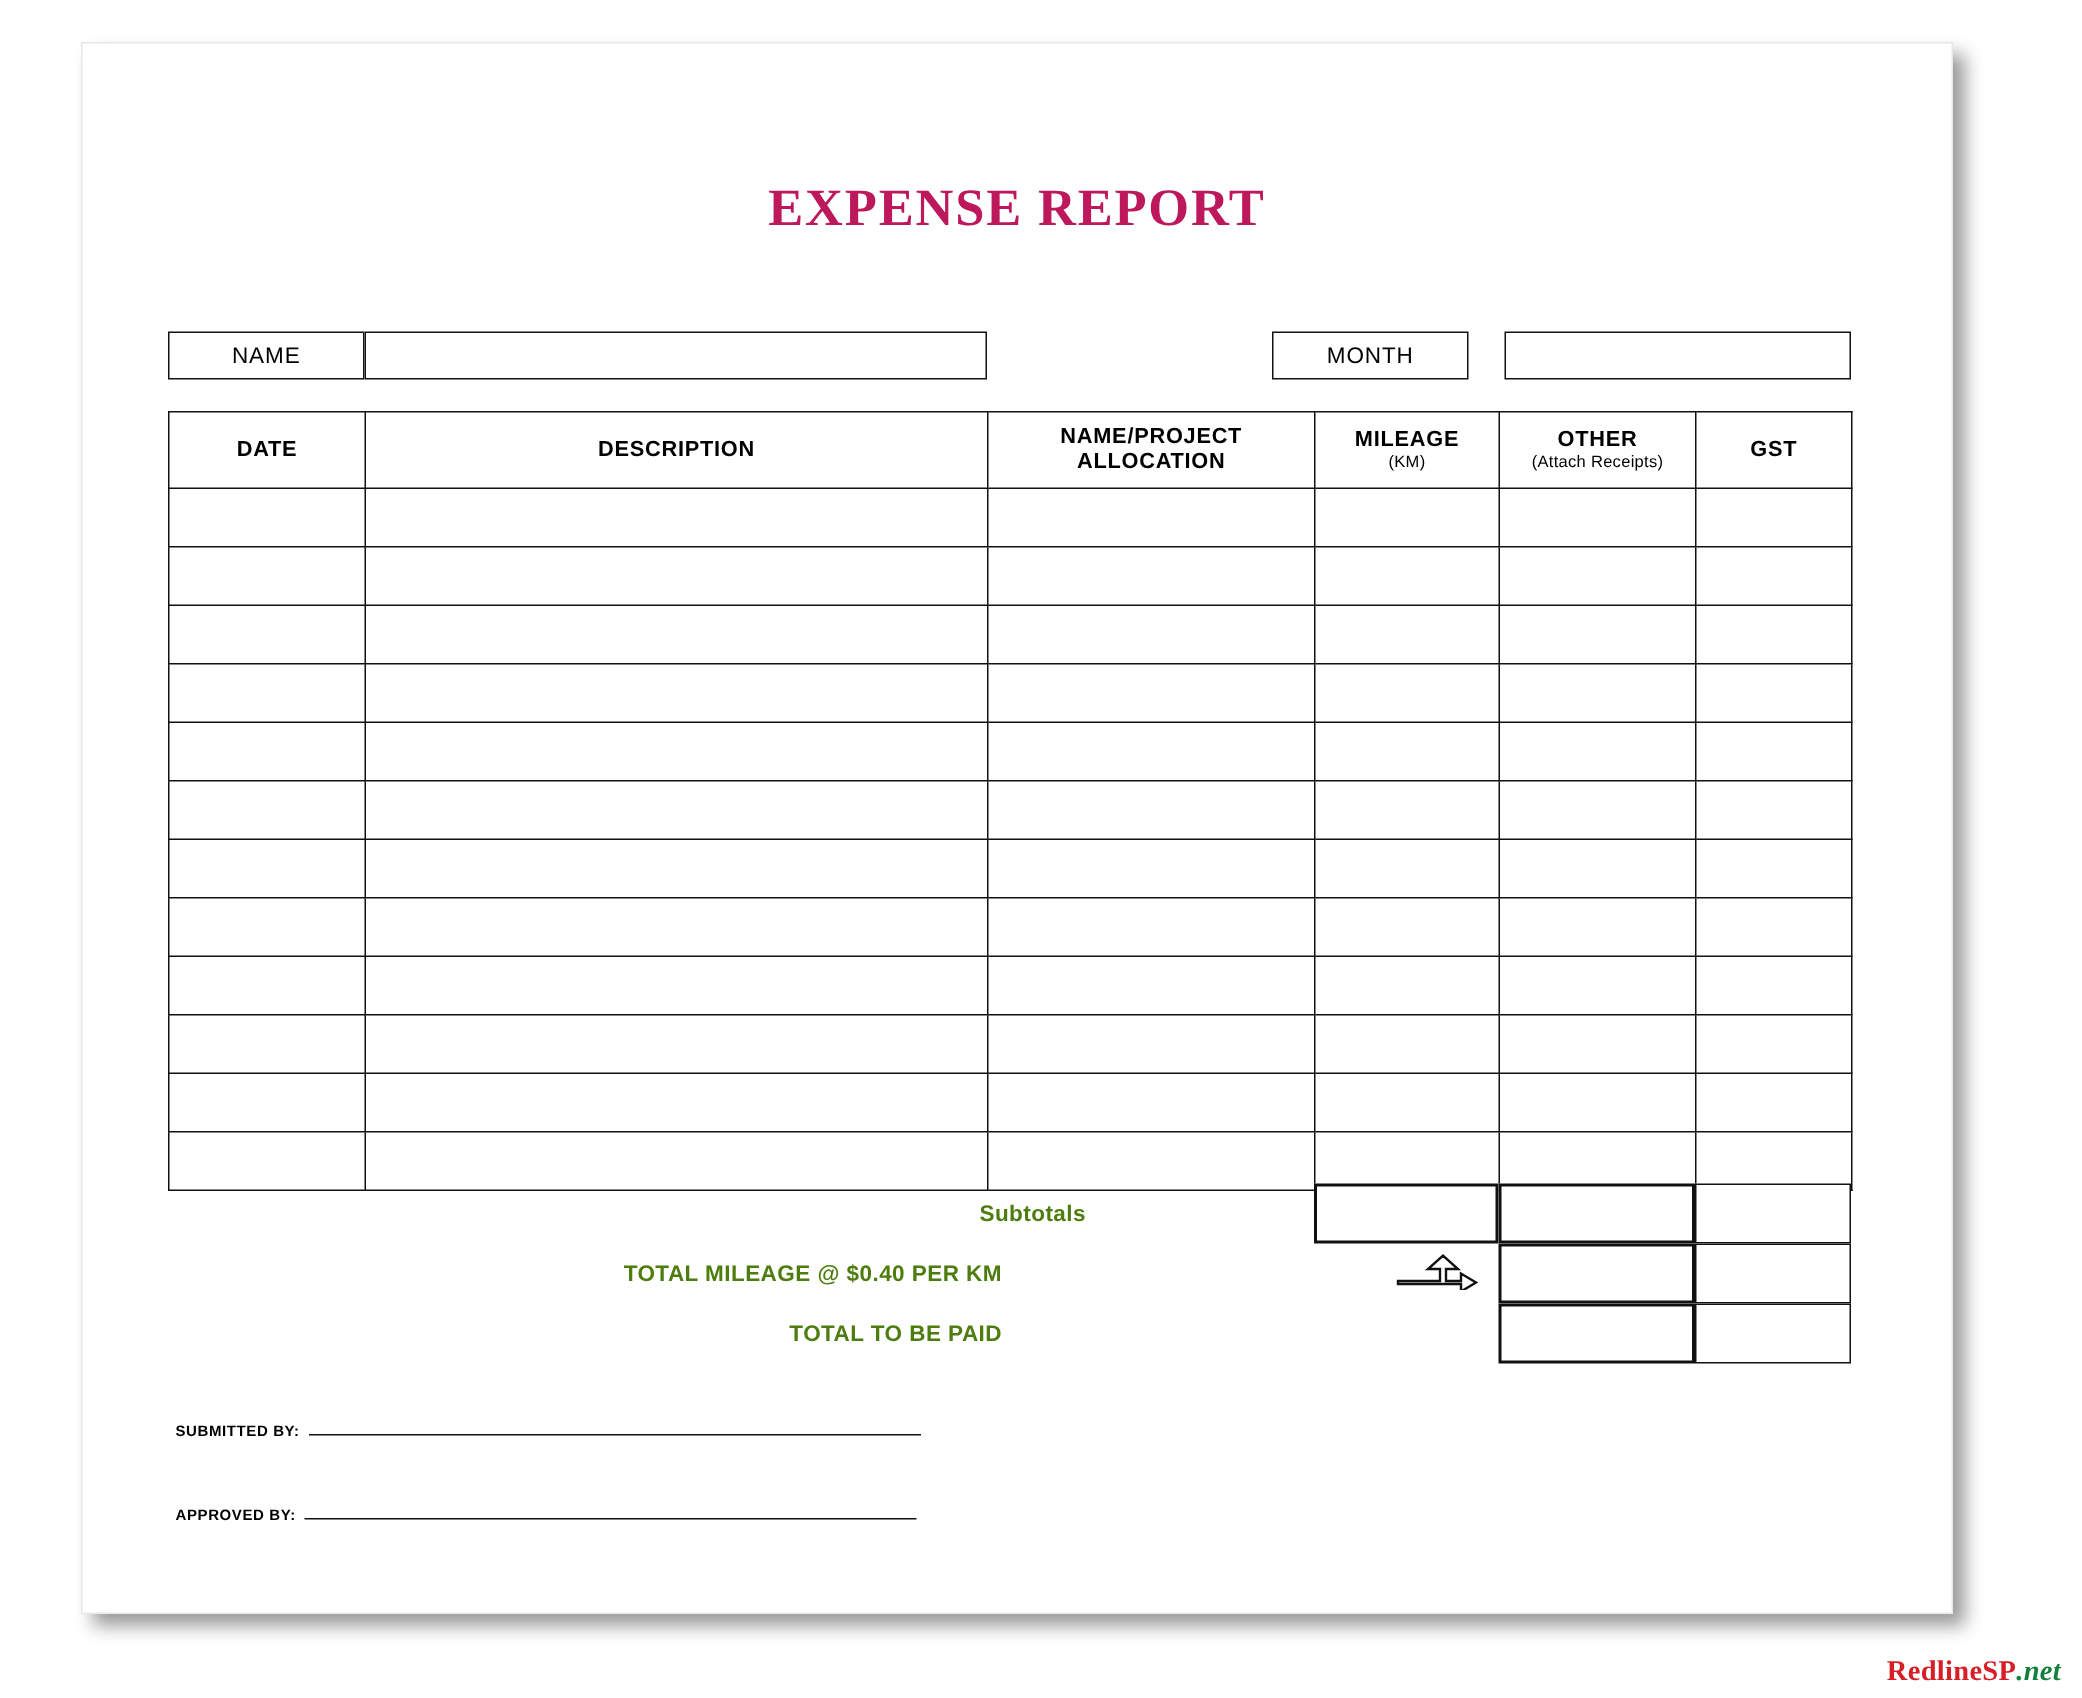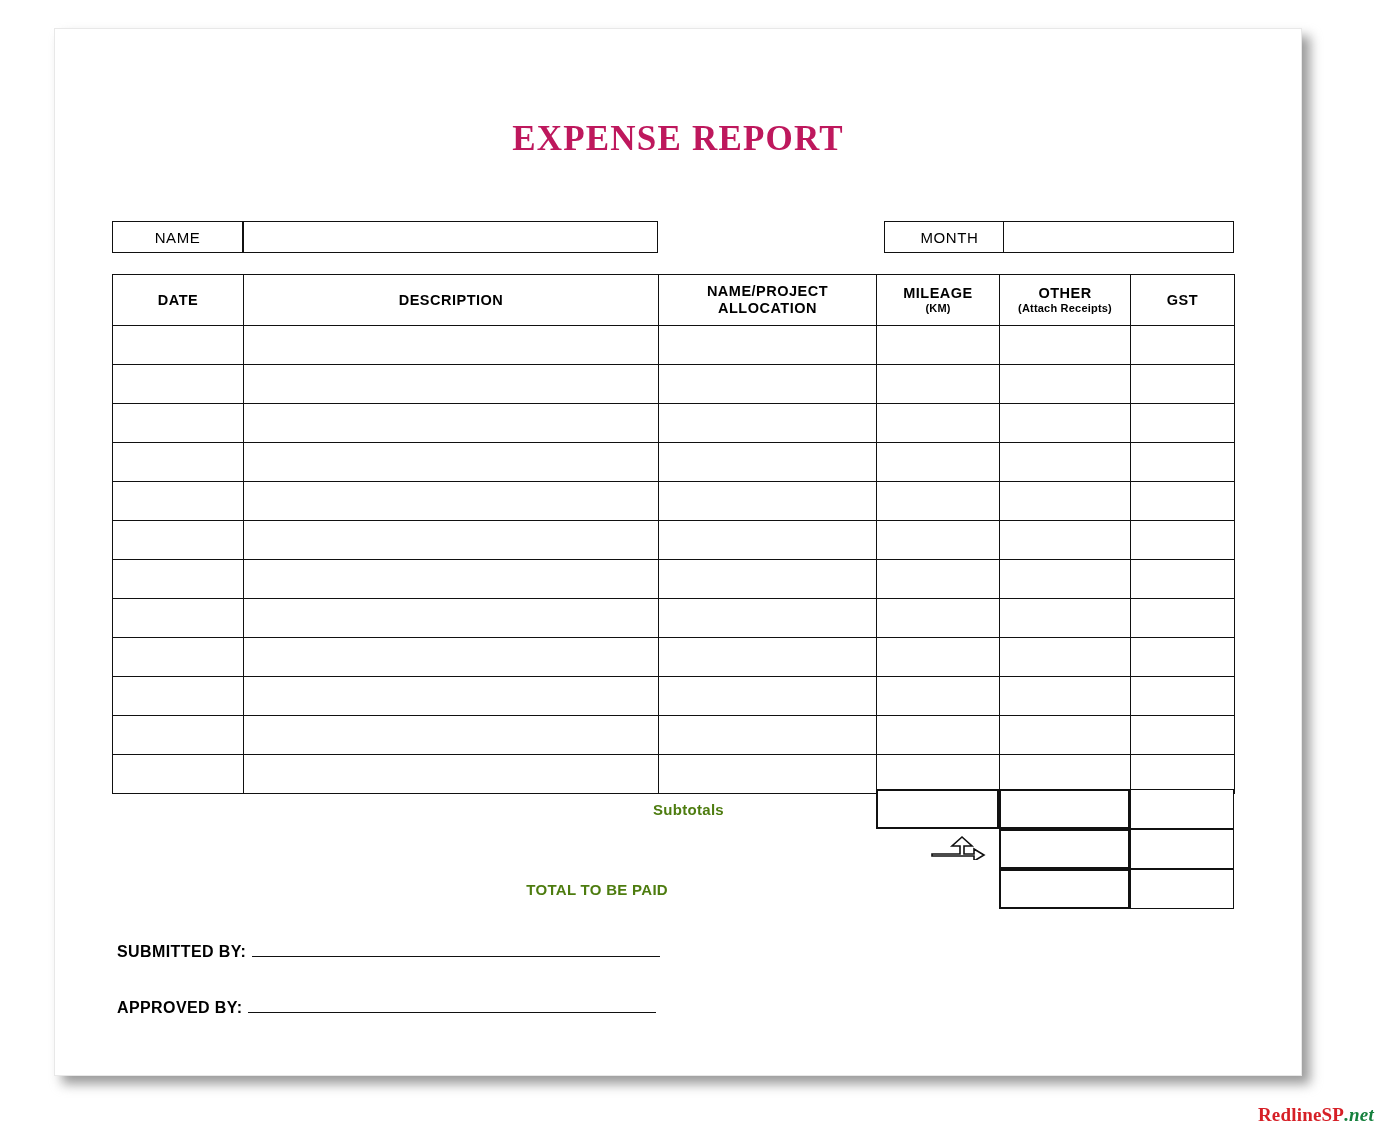--- a/index.html
+++ b/index.html
@@ -84,21 +84,21 @@
     color: #000;
     display: flex;
     align-items: center;
     justify-content: center;
     height: 100%;
     text-align: center;
   }
 
   .name-label   { left: 0px;   top: 0;  width: 131px; height: 32px; }
   .name-field   { left: 131px; top: 0;  width: 415px; height: 32px; }
-  .month-label  { left: 772px; top: 0;  width: 131px; height: 32px; }
+  .month-label  { left: 736px; top: 0;  width: 131px; height: 32px; }
   .month-field  { left: 891px; top: 0;  width: 231px; height: 32px; }
 
   
   .grid {
     position: absolute;
     left: 57px;
     top: 245px;
     width: 1122px;
     border-collapse: collapse;
     table-layout: fixed;
@@ -116,21 +116,21 @@
     text-align: center;
     font-size: 14.5px;
     font-weight: bold;
     letter-spacing: 0.5px;
     line-height: 1.15;
     color: #000;
   }
   .sub {
     display: block;
     font-size: 11px;
-    font-weight: bold;
+    font-weight: normal;
     letter-spacing: 0.2px;
   }
 
   .col-date  { width: 131px; }
   .col-desc  { width: 415px; }
   .col-dept  { width: 218px; }
   .col-mile  { width: 123px; }
   .col-other { width: 131px; }
   .col-gst   { width: 104px; }
 
@@ -173,21 +173,21 @@
     position: absolute;
     width: 56px;
     height: 26px;
   }
 
   
   .sig {
     position: absolute;
     left: 62px;
     font-weight: bold;
-    font-size: 16px;
+    font-size: 10px;
     letter-spacing: 0.4px;
     color: #000;
     white-space: nowrap;
   }
   .sigline {
     display: inline-block;
     width: 408px;
     border-bottom: 1.6px solid #111111;
     height: 15px;
     margin-left: 6px;
@@ -376,20 +376,21 @@
           </div>
           <div class="tbox thick" style="left: 887px; top: 0px; width: 131px; height: 40px;">
             <span class="lbl"></span>
           </div>
           <div class="tbox thin" style="left: 1018px; top: 0px; width: 104px; height: 40px;">
             <span class="lbl"></span>
           </div>
         </div>
 
         <div class="totrow" style="top: 40px;">
+          <div class="totlabel" style="right: 566px; width: 480px;">TOTAL MILEAGE @ $0.40 PER KM</div>
 
           <svg class="arrow" style="left: 818px; top: 5px;" viewBox="0 0 56 26">
             <path d="M2 20 L30 20 L30 12 L22 12 L32 3 L42 12 L34 12 L34 20 L44 20 L44 15 L54 21 L44 27 L44 22 L2 22 Z" fill="none" stroke="#111111" stroke-width="1.6"></path>
           </svg>
 
           <div class="tbox thick" style="left: 887px; top: 0px; width: 131px; height: 40px;">
             <span class="lbl"></span>
           </div>
           <div class="tbox thin" style="left: 1018px; top: 0px; width: 104px; height: 40px;">
             <span class="lbl"></span>

